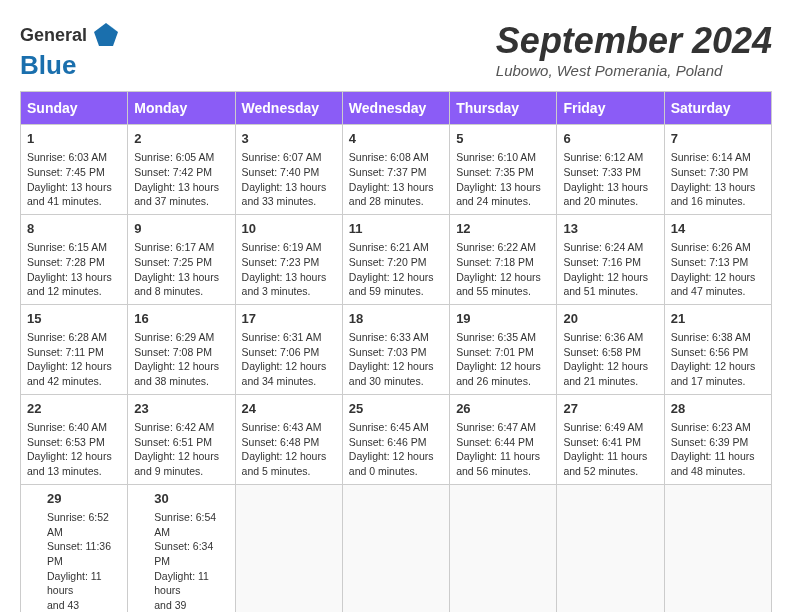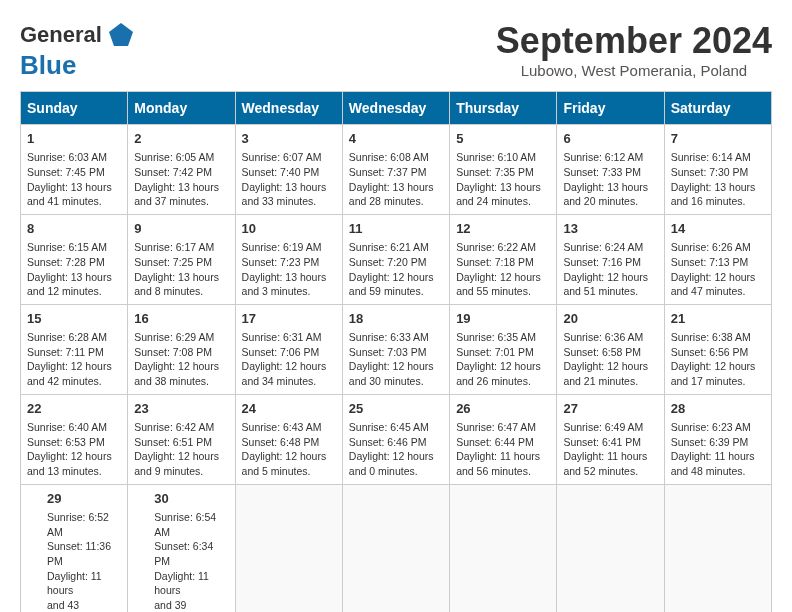--- a/index.html
+++ b/index.html
@@ -20,52 +20,53 @@
       display: flex;
       flex-direction: column;
       align-items: flex-start;
     }
     .logo-text {
       display: flex;
       align-items: center;
       gap: 2px;
     }
     .logo-general {
-      font-size: 22px;
+      font-size: 18px;
       font-weight: bold;
       color: #333;
     }
     .logo-blue {
       font-size: 26px;
       font-weight: bold;
       color: #1a6fad;
     }
     .logo-icon {
       width: 30px;
       height: 30px;
       margin-left: 2px;
     }
     .title-area {
-      text-align: center;
+      text-align: left;
+      font-style: italic;
     }
     .month-title {
       font-size: 36px;
       font-weight: bold;
       color: #333;
     }
     .location-title {
       font-size: 15px;
       color: #555;
     }
     .calendar {
       width: 100%;
       border-collapse: collapse;
     }
     .calendar th {
-      background-color: #0369a1;
+      background-color: #8b5cf6;
       color: #fff;
       padding: 8px 6px;
       text-align: left;
       font-size: 14px;
       border: 1px solid #ccc;
     }
     .calendar td {
       vertical-align: top;
       border: 1px solid #ccc;
       padding: 5px 6px;

